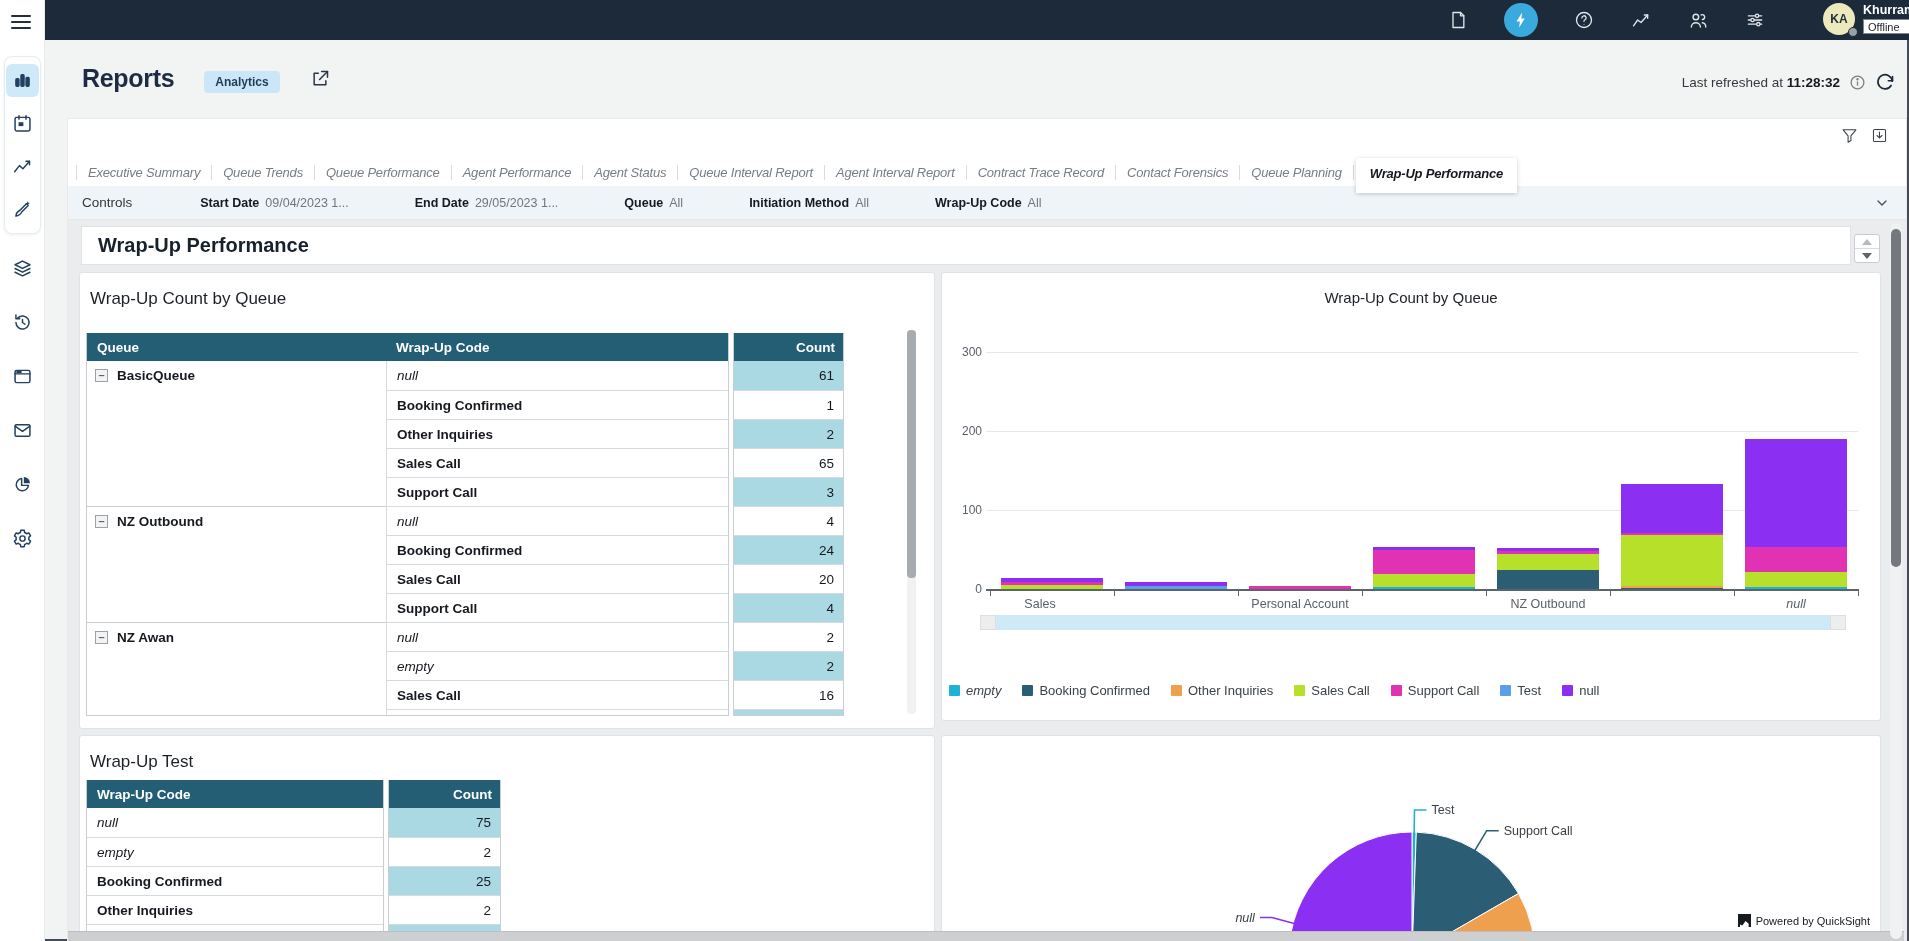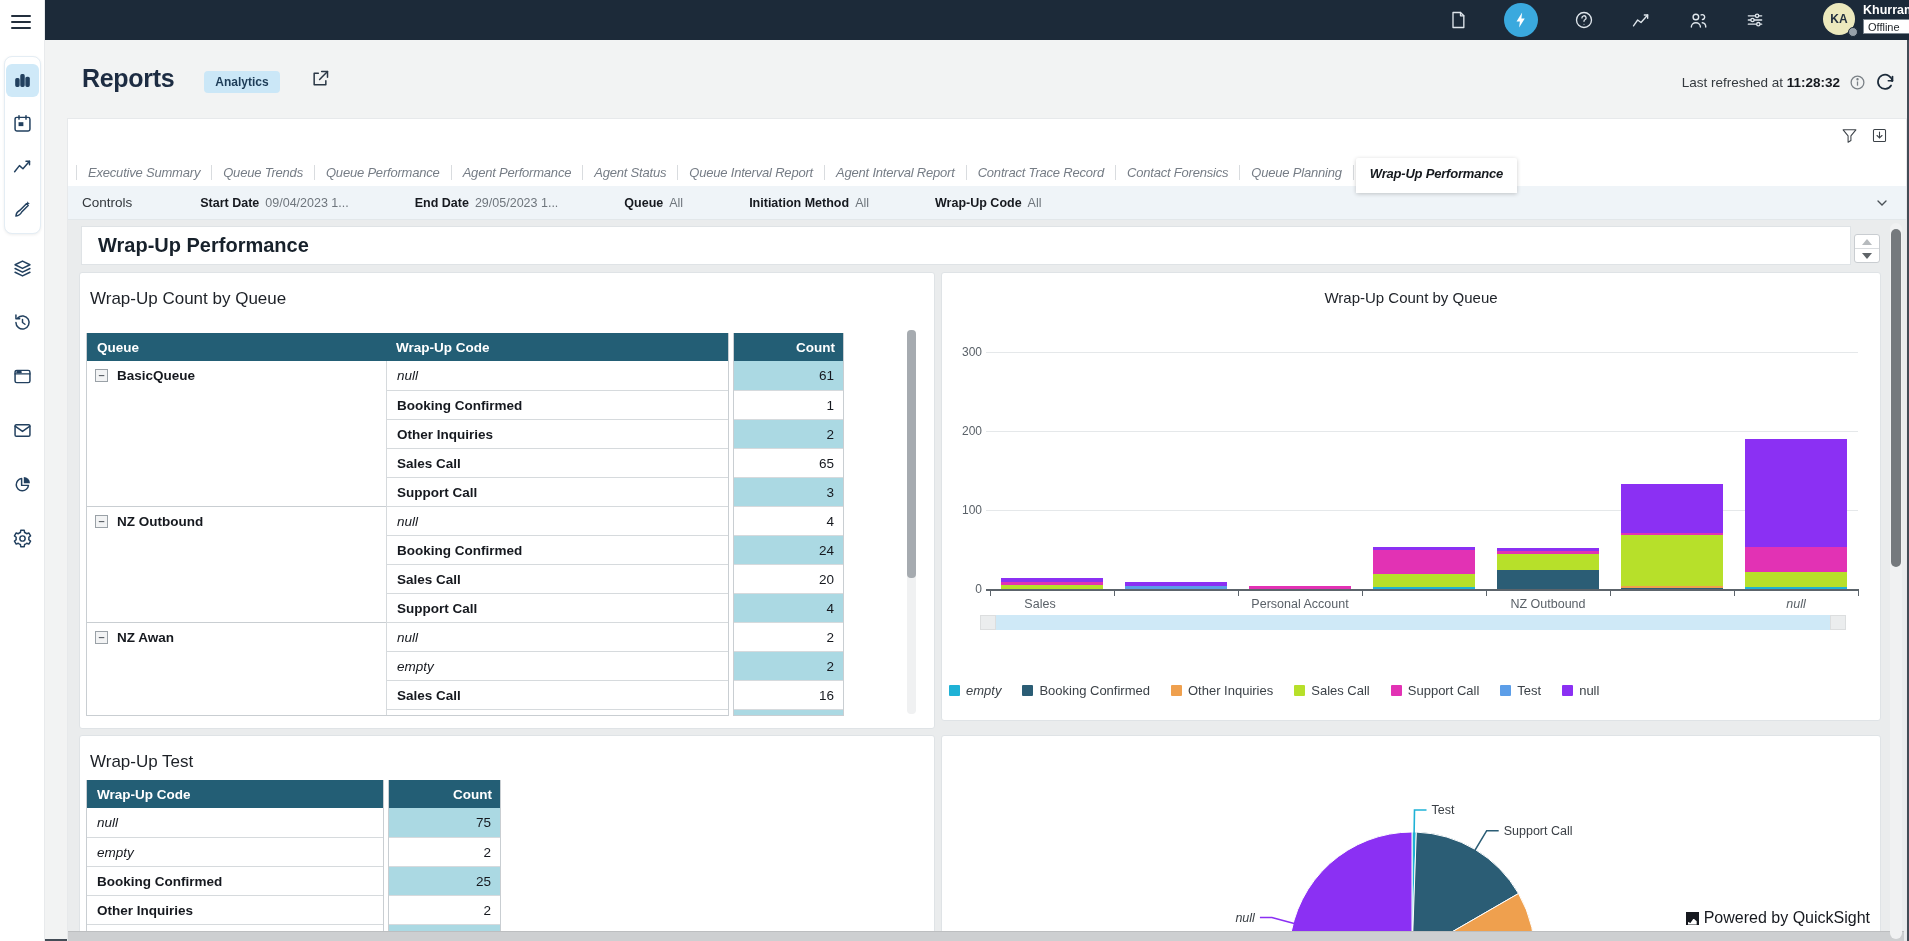--- a/index.html
+++ b/index.html
@@ -108,21 +108,21 @@
   .xtitle{position:absolute;left:0;right:0;top:370px;text-align:center;font-size:14px;color:#21252b;}
   .legend{position:absolute;left:7px;top:410px;display:flex;align-items:center;gap:21px;}
   .leg-item{display:flex;align-items:center;gap:6px;cursor:pointer;}
   .leg-sw{width:11px;height:11px;border-radius:1px;}
   .leg-tx{font-size:13px;color:#3c4248;}
   
   #pie-svg{position:absolute;left:0;top:0;}
   .powered{position:absolute;right:4px;bottom:12px;display:flex;align-items:center;gap:5px;background:#fff;padding:2px 6px;}
   .powered .logo{width:13px;height:13px;background:#16191f;display:flex;align-items:flex-end;justify-content:center;overflow:hidden;}
   .powered .logo div{width:9px;height:6px;background:#fff;clip-path:polygon(0 100%,0 55%,30% 75%,65% 0,100% 45%,100% 100%);}
-  .powered .tx{font-size:16px;color:#16191f;}
+  .powered .tx{font-size:11px;color:#16191f;}
 </style>
 </head>
 <body>
 
 <div class="screen">
 
   <div class="topbar">
     <div class="tb-icons" id="tb-icons">
         <div class="tb-icon">
           <svg width="20" height="20" viewBox="0 0 24 24">

